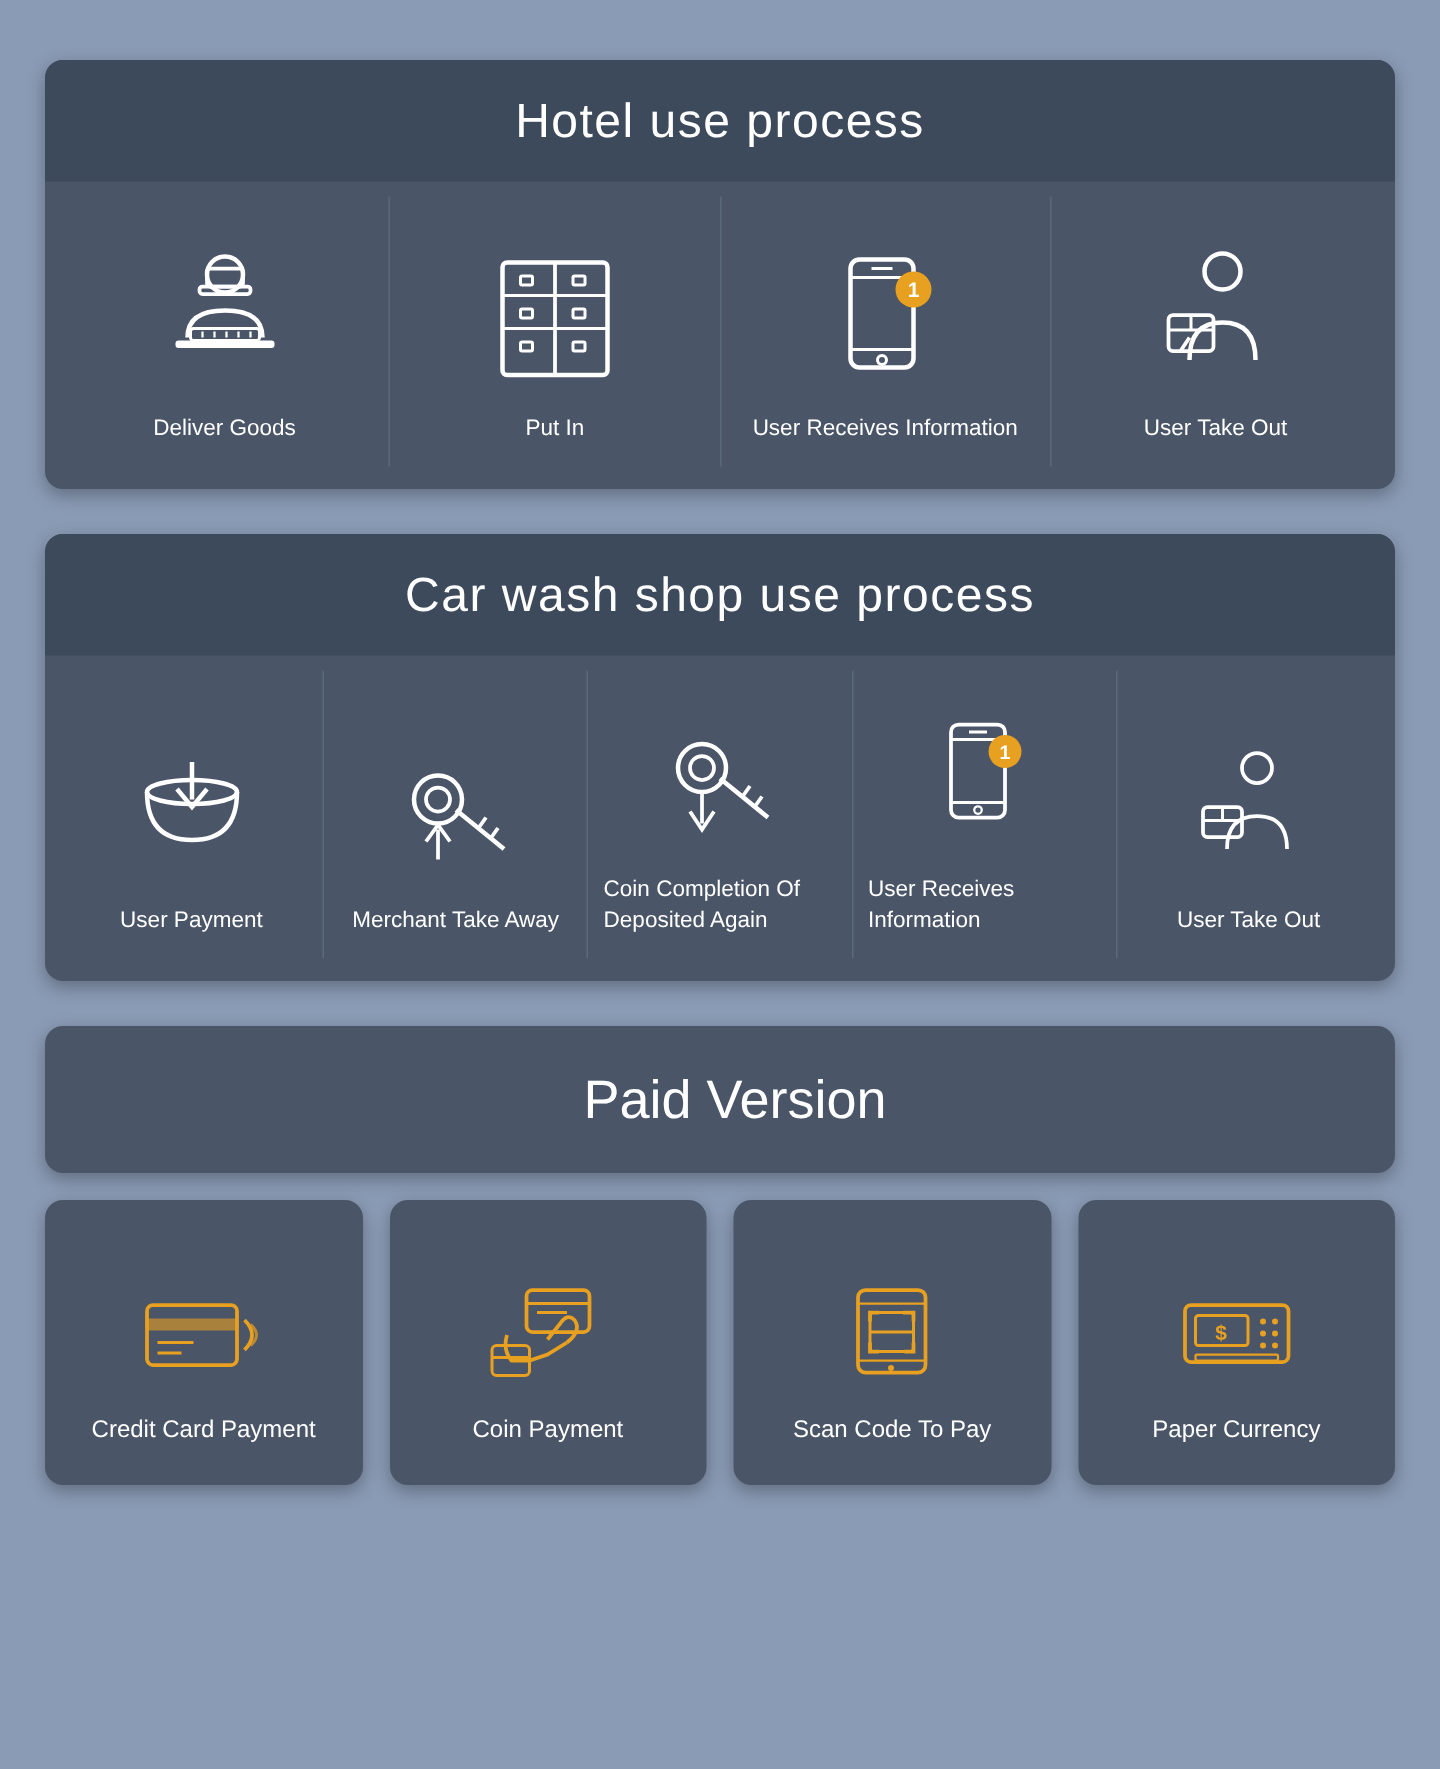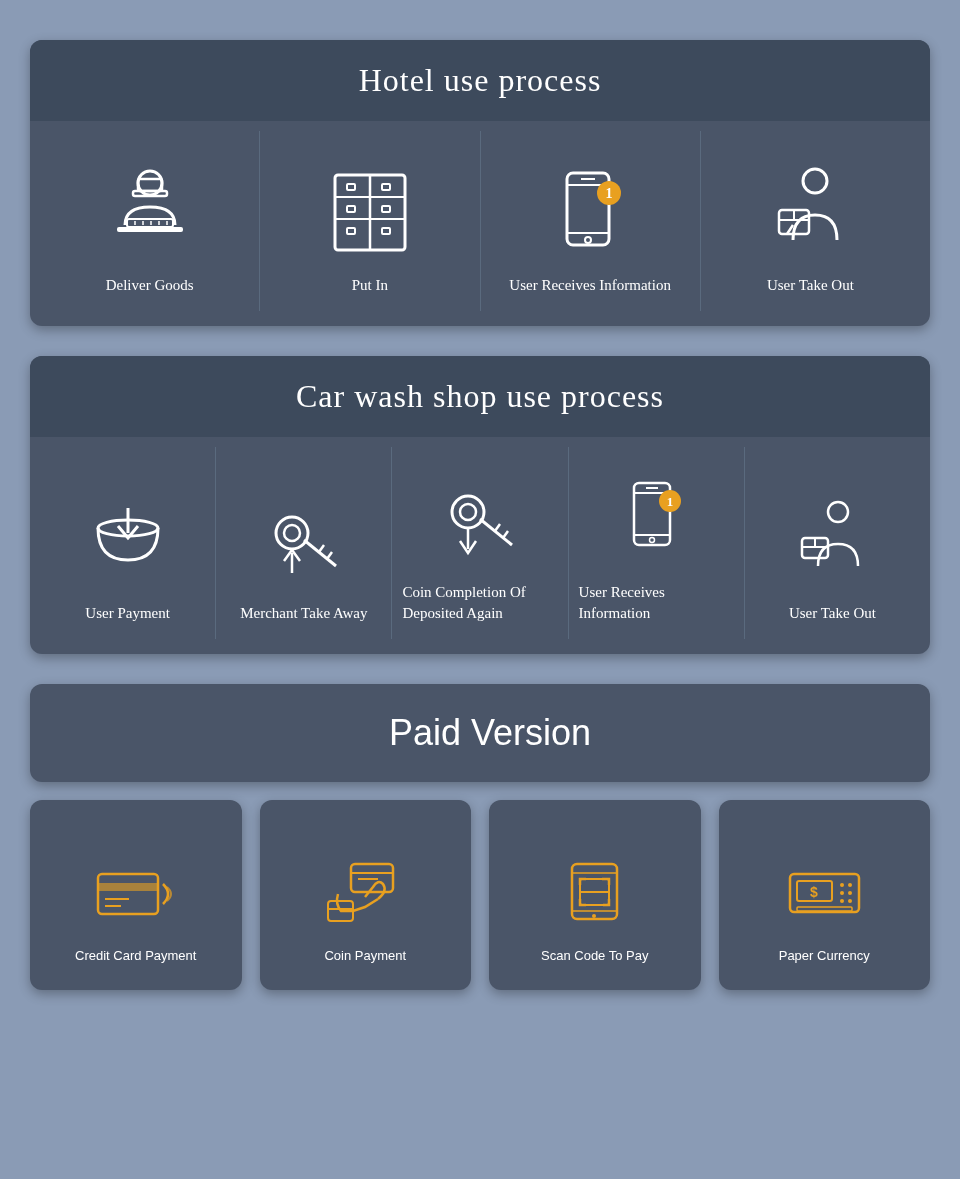--- a/index.html
+++ b/index.html
@@ -12,21 +12,20 @@
       flex-direction: column;
       gap: 30px;
     }
 
     
     .section-card {
       background-color: #4a5568;
       border-radius: 12px;
       overflow: hidden;
       box-shadow: 0 4px 12px rgba(0,0,0,0.3);
-      font-family: Liberation Serif, serif;
     }
 
     .section-header {
       background-color: #3d4a5c;
       padding: 22px 20px;
       text-align: center;
     }
 
     .section-title {
       color: #ffffff;
@@ -103,21 +102,21 @@
       flex-direction: column;
       align-items: center;
       justify-content: flex-end;
       padding: 30px 15px 25px 15px;
       min-height: 190px;
       box-shadow: 0 4px 12px rgba(0,0,0,0.3);
     }
 
     .paid-card .label {
       color: #ffffff;
-      font-size: 13px;
+      font-size: 16px;
       line-height: 1.4;
       margin-top: 15px;
     }
 
     .paid-icon {
       width: 90px;
       height: 80px;
       display: flex;
       align-items: center;
       justify-content: center;

